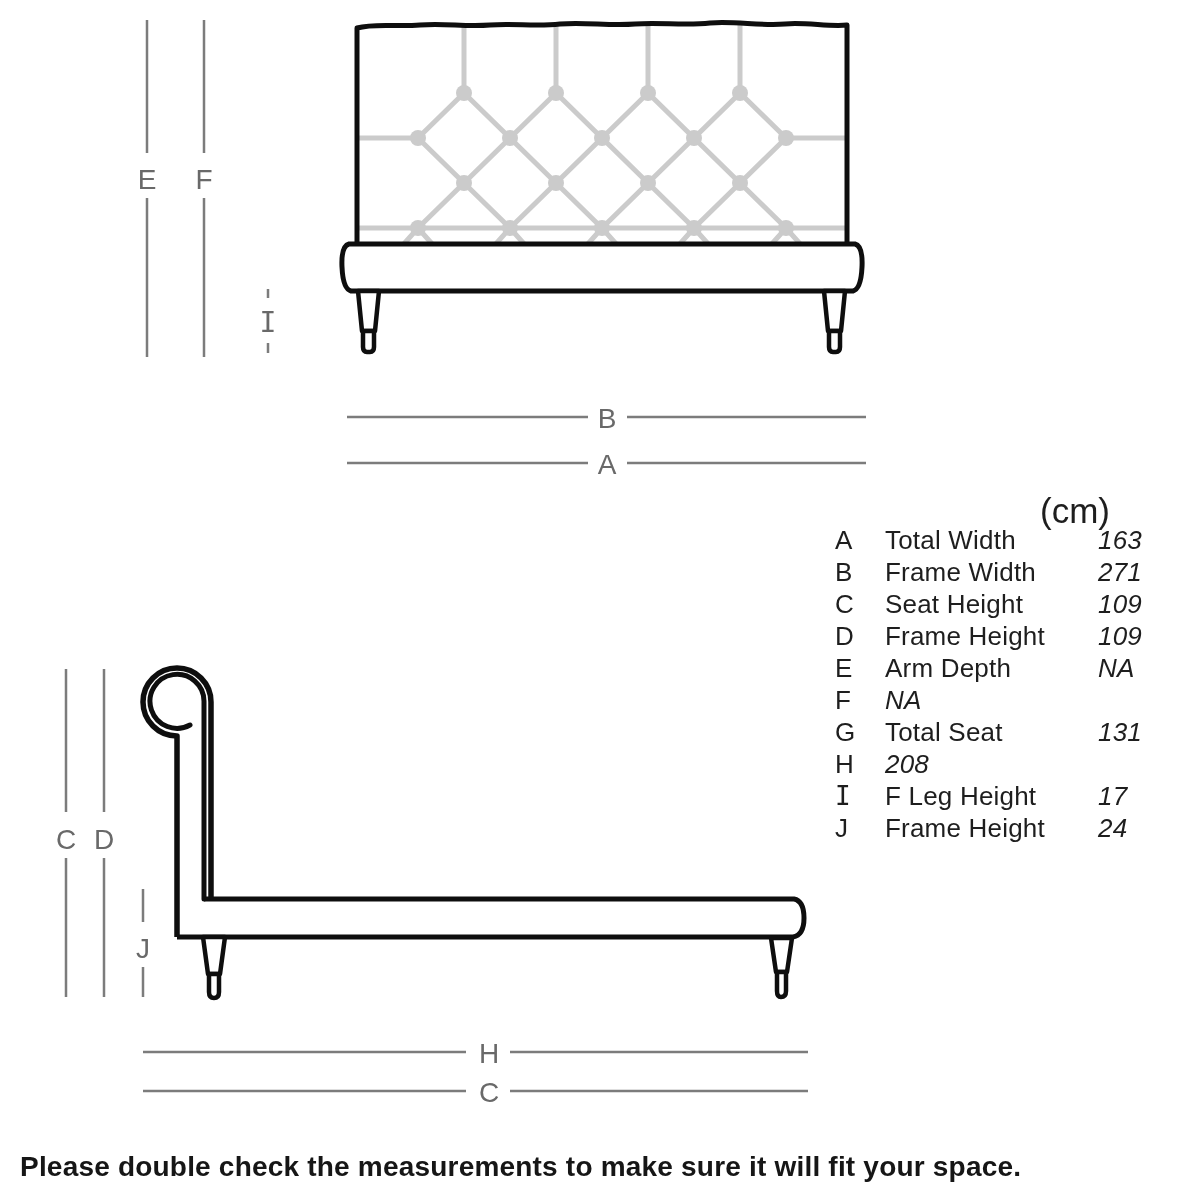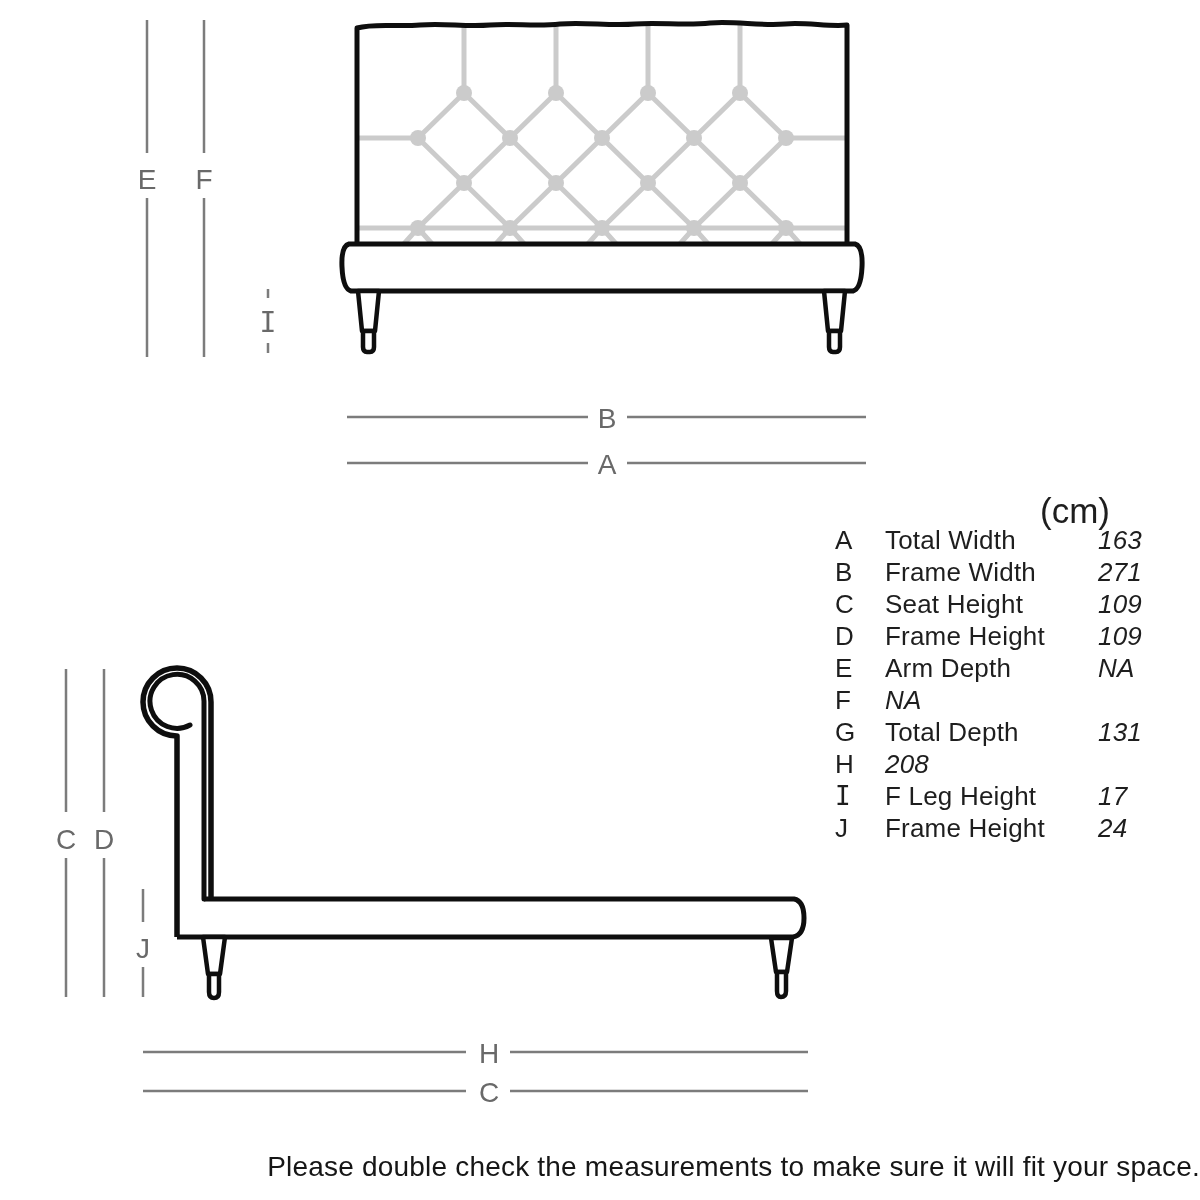--- a/index.html
+++ b/index.html
@@ -44,22 +44,22 @@
     color:var(--c-table_text,#1e1e1e);
     margin-top:24px;
   }
   .trow{display:flex;height:32px;white-space:nowrap;}
   .dim-letter{width:50px;flex:0 0 50px;}
   .dim-name{width:213px;flex:0 0 213px;}
   .dim-value{flex:1;font-style:italic;}
 
   .note{
     position:absolute;left:20px;top:1149px;width:1180px;
-    text-align:right;font-size:28px;line-height:36px;
-    color:var(--c-note_text,#161616);letter-spacing:0.2px;
+    text-align:left;font-size:28px;line-height:36px;
+    color:var(--c-note_text,#161616);letter-spacing:0.2px;font-weight:bold;
   }
 </style>
 </head>
 <body>
 
 <div class="stage">
 
   <svg width="1200" height="1200" viewBox="0 0 1200 1200">
 
     <g>
@@ -169,21 +169,21 @@
       <span class="dim-letter">E</span>
       <span class="dim-name">Arm Depth</span>
       <span class="dim-value">NA</span>
     </div>
     <div class="trow">
       <span class="dim-letter">F</span>
       <span class="dim-value">NA</span>
     </div>
     <div class="trow">
       <span class="dim-letter">G</span>
-      <span class="dim-name">Total Depth</span>
+      <span class="dim-name">Total Seat</span>
       <span class="dim-value">131</span>
     </div>
     <div class="trow">
       <span class="dim-letter">H</span>
       <span class="dim-value">208</span>
     </div>
     <div class="trow">
       <span class="dim-letter mono-i">I</span>
       <span class="dim-name">F Leg Height</span>
       <span class="dim-value">17</span>

